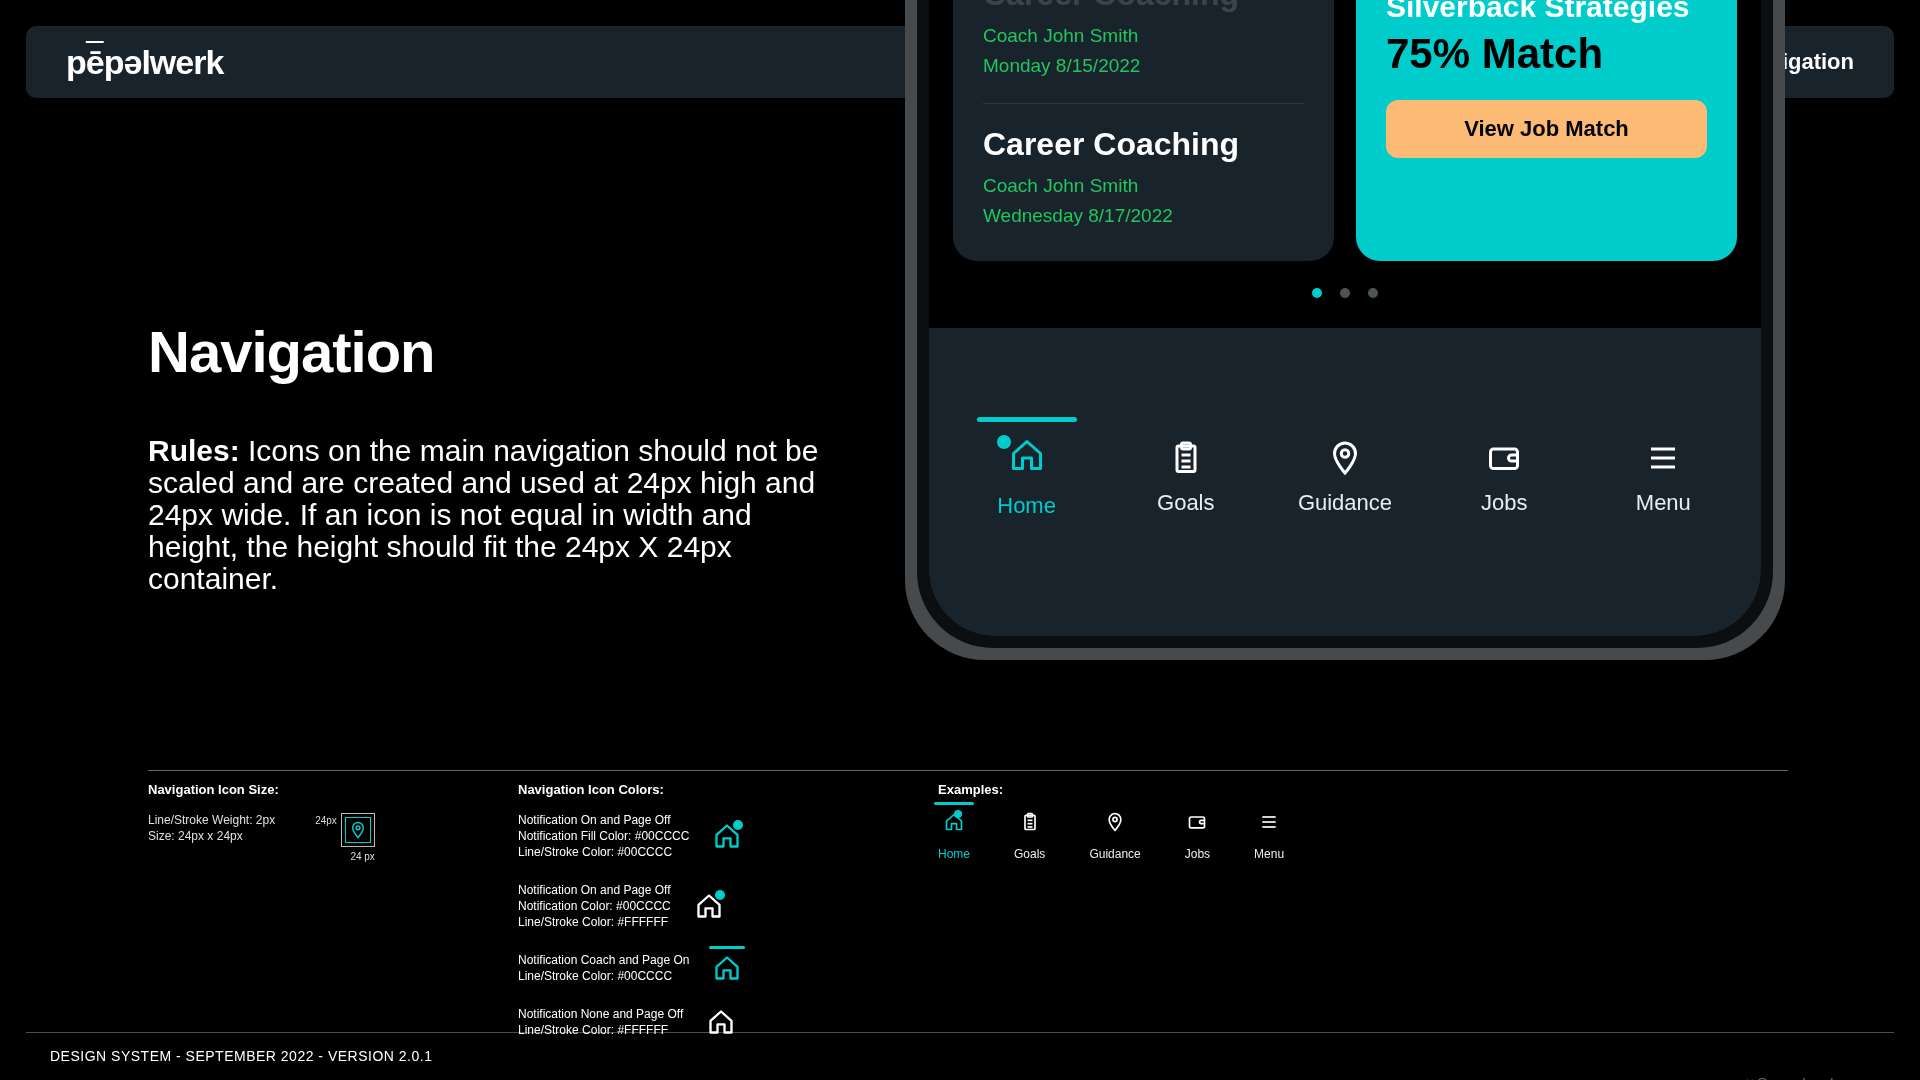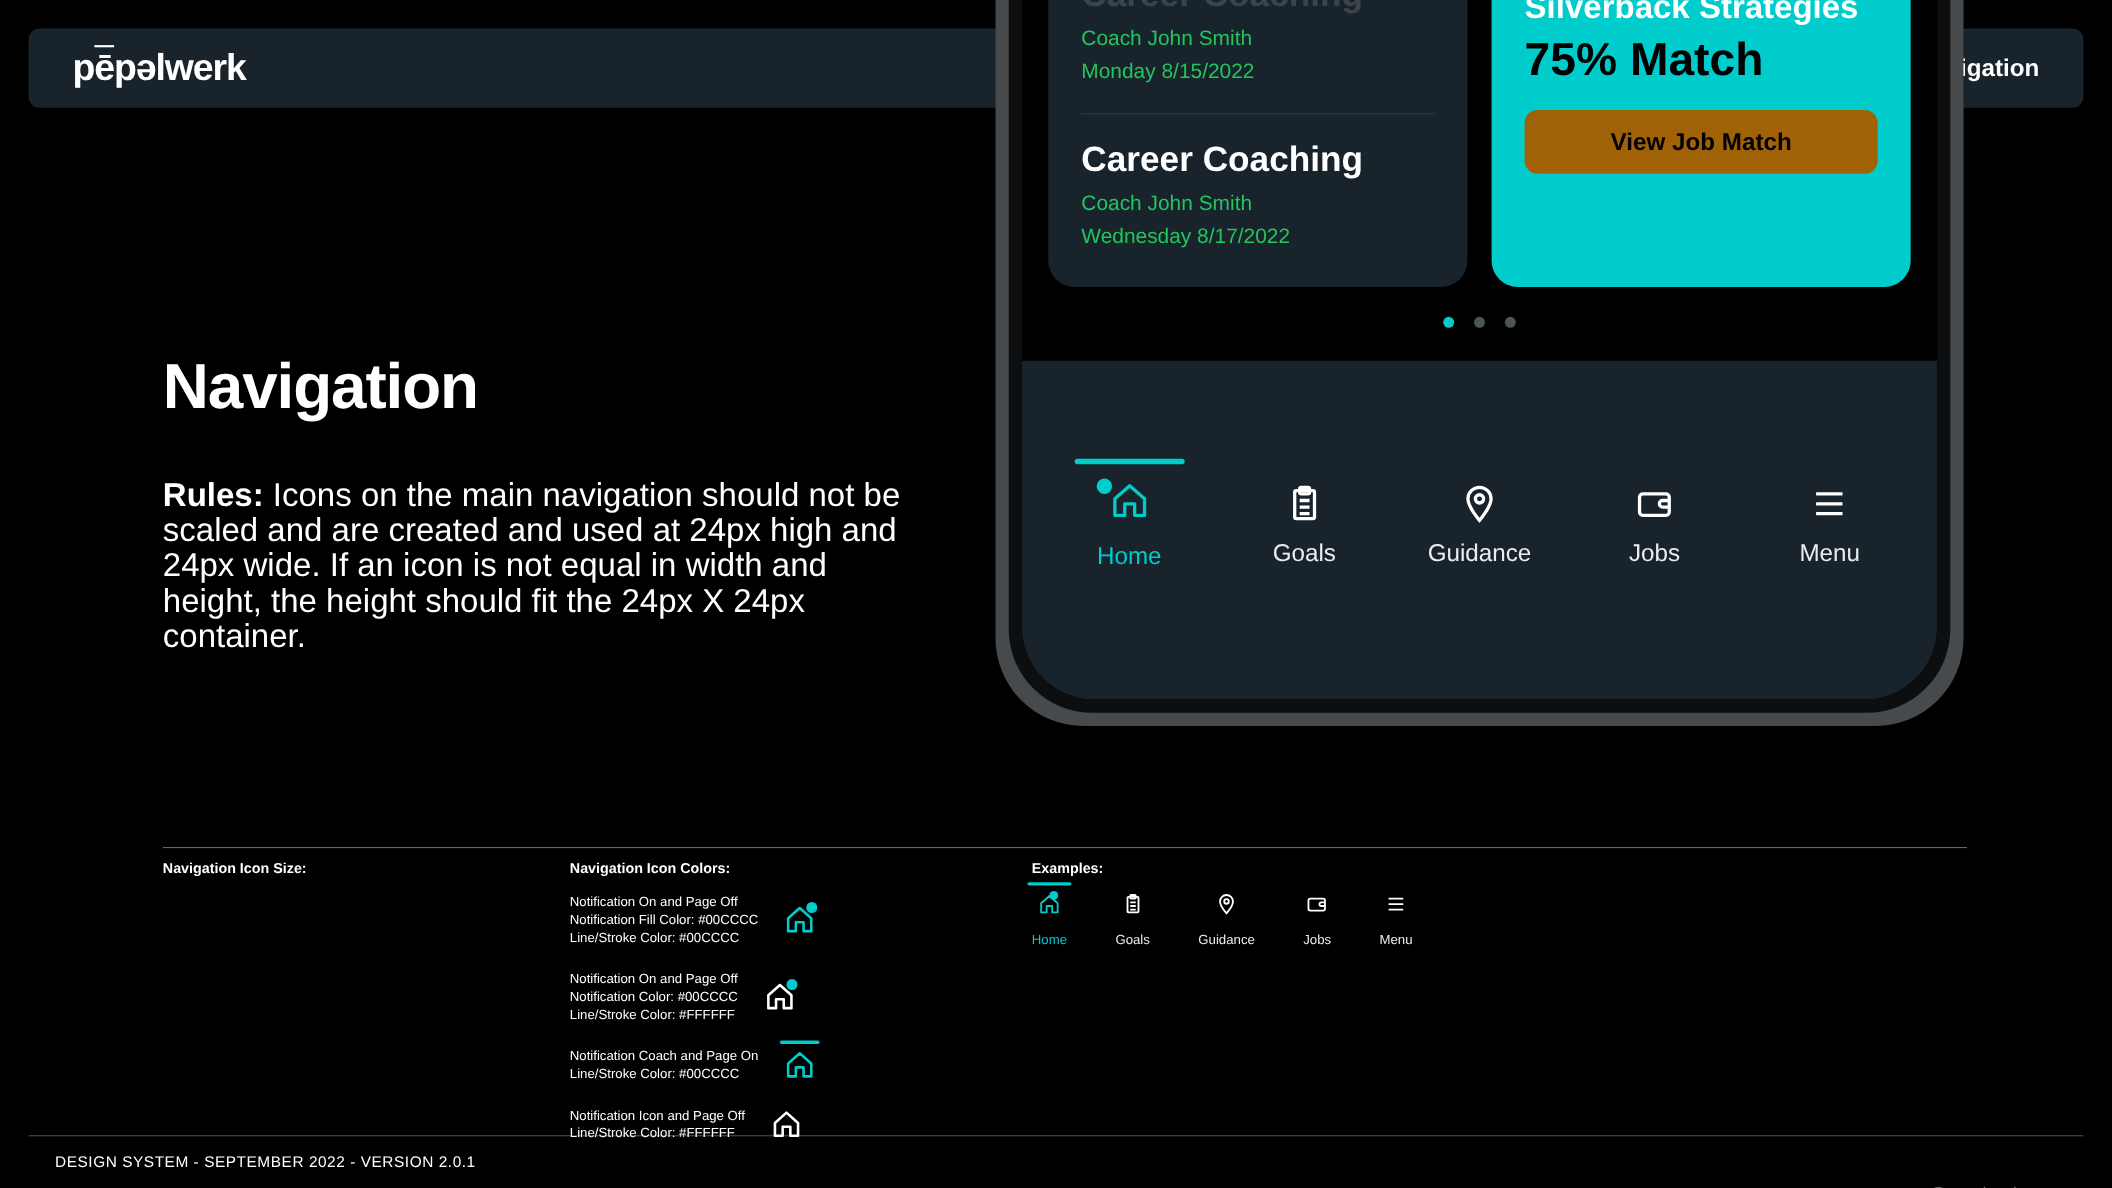--- a/index.html
+++ b/index.html
@@ -29,21 +29,21 @@
 .cards{position:absolute;top:60px;left:24px;right:24px;display:flex;gap:22px;}
 .card{flex:1;border-radius:24px;padding:26px 30px 30px 30px;}
 .card-dark{background:#18232b;}
 .card-accent{background:#00cccc;color:#fff;}
 .card-dark h2{font-size:32px;font-weight:700;margin-bottom:8px;}
 .card-dark .sub{font-size:19px;color:#22c55e;line-height:30px;}
 .card-dark hr{border:0;border-top:1px solid #2e3a42;margin:22px 0;}
 .card-accent .company{font-size:30px;font-weight:700;margin-bottom:6px;white-space:nowrap;overflow:hidden;}
 .card-accent .role{font-size:22px;line-height:28px;margin-bottom:20px;}
 .card-accent .match{font-size:42px;font-weight:800;color:#000;margin-bottom:22px;}
-.card-accent .btn{background:#a16207;color:#000;border-radius:12px;text-align:center;padding:16px 0;font-size:22px;font-weight:600;}
+.card-accent .btn{background:#fdba74;color:#000;border-radius:12px;text-align:center;padding:16px 0;font-size:22px;font-weight:600;}
 
 
 .dots{position:absolute;left:0;right:0;top:384px;display:flex;gap:18px;justify-content:center;}
 .dot{width:10px;height:10px;border-radius:50%;background:#4d5558;}
 .dot.on{background:#00cccc;}
 
 
 .bnav{position:absolute;left:0;right:0;bottom:0;top:424px;background:#18232b;display:flex;align-items:center;justify-content:space-around;padding:0 18px 8px;}
 .bitem{display:flex;flex-direction:column;align-items:center;gap:14px;font-size:22px;color:#e8eef0;width:120px;}
 .bitem.active{color:#00cccc;position:relative;}
@@ -202,20 +202,42 @@
     </div>
   </div>
  </div>
       </div>
 </div>
 
 <div class="spec-hr"></div>
 <div class="specrow">
   <div class="speccol c2">
     <h4>Navigation Icon Size:</h4>
+    <div style="display:flex;gap:40px;align-items:flex-start;">
+      <div class="lines" id="spec-c2">
+            <p>Line/Stroke Weight: 2px</p>
+            <p>Size: 24px x 24px</p>
+          </div>
+      <div>
+        <div class="sizebox">
+          <span class="lbl">24px</span>
+          <div>
+            <div class="outer">
+                  <div class="inner">
+                    <svg viewBox="0 0 24 24" width="18" height="18" style="color:#00cccc">
+                      <use href="#i-pin"></use>
+                    </svg>
+                  </div>
+                </div>
+            <div class="below">24
+px</div>
+          </div>
+        </div>
+      </div>
+    </div>
   </div>
   <div class="speccol c3">
     <h4>Navigation Icon Colors:</h4>
     <div class="iconstates" id="spec-c3">
           <div class="iconstate">
             <div class="txt">
               <p>Notification On and Page Off</p>
               <p>Notification Fill Color: #00CCCC</p>
               <p>Line/Stroke Color: #00CCCC</p>
             </div>
@@ -237,21 +259,21 @@
             <div class="txt">
               <p>Notification Coach and Page On</p>
               <p>Line/Stroke Color: #00CCCC</p>
             </div>
             <div class="stateicon pageon"><svg viewBox="0 0 24 24" width="28" height="28" style="color:#00cccc">
                 <use href="#i-home"></use>
               </svg></div>
           </div>
           <div class="iconstate">
             <div class="txt">
-              <p>Notification Icon and Page Off</p>
+              <p>Notification None and Page Off</p>
               <p>Line/Stroke Color: #FFFFFF</p>
             </div>
             <div class="stateicon"><svg viewBox="0 0 24 24" width="28" height="28" style="color:#ffffff">
                 <use href="#i-home"></use>
               </svg></div>
           </div>
         </div>
   </div>
   <div class="speccol c4">
     <h4>Examples:</h4>

